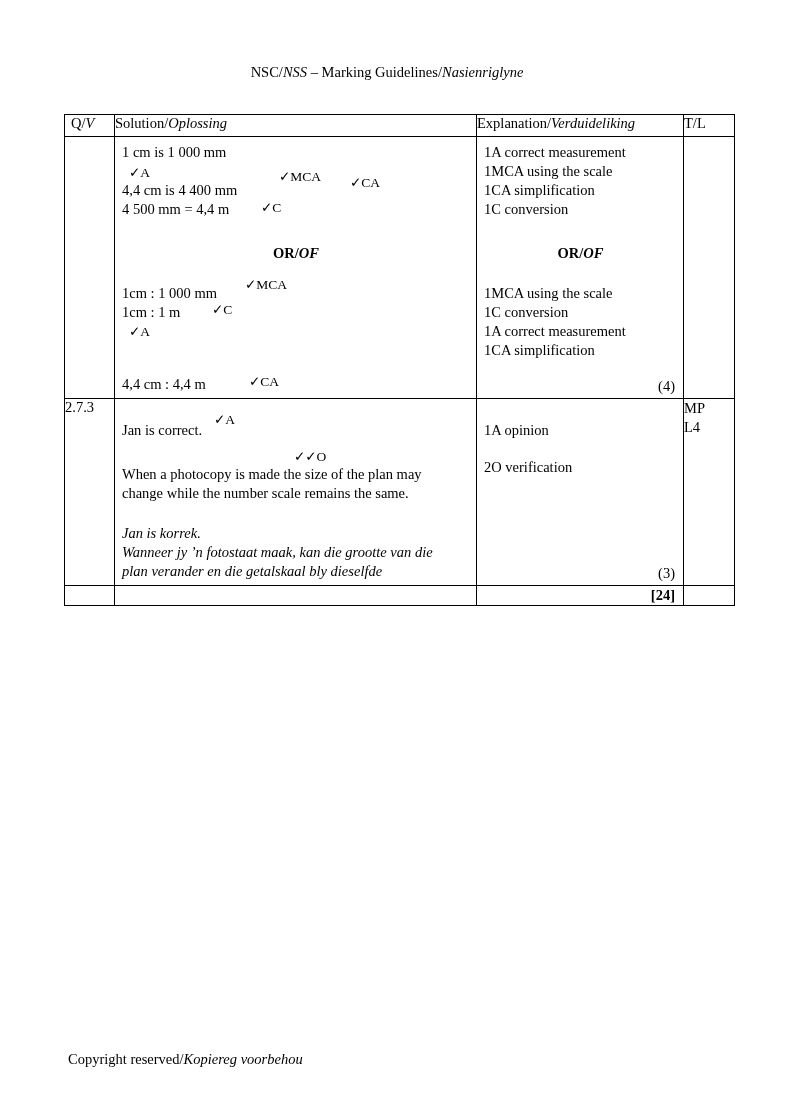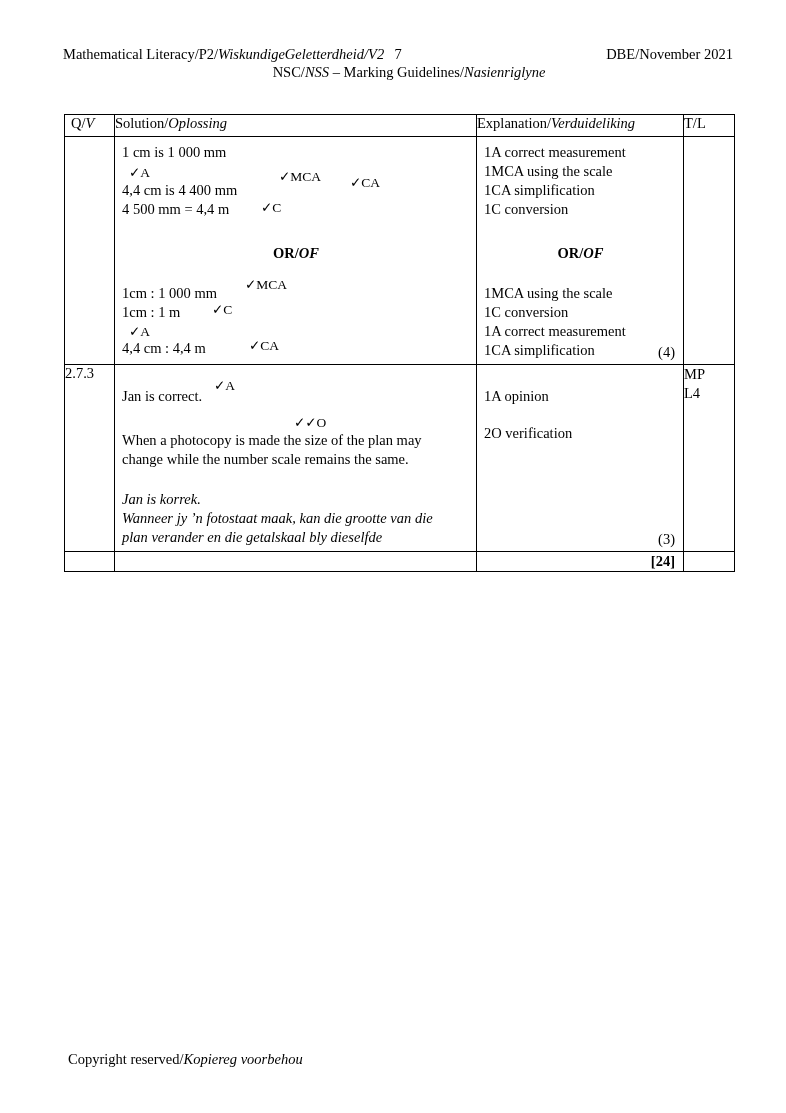--- a/index.html
+++ b/index.html
@@ -32,21 +32,21 @@
     font-size: 14.5px;
     line-height: 18px;
     white-space: nowrap;
   }
   .hdr-left  { position:absolute; left:0;     top:0; }
   .hdr-mid   { position:absolute; left:0; top:0; width:670px; text-align:center; }
   .hdr-right { position:absolute; right:0;    top:0; }
 
   .hdr-line2 {
     position: absolute;
-    left: 74px; top: 63px;
+    left: 52px; top: 63px;
     width: 670px;
     text-align: center;
     font-size: 14.5px;
     line-height: 18px;
     white-space: nowrap;
   }
 
   .it { font-style: italic; }
 
   
@@ -130,25 +130,20 @@
     white-space: nowrap;
   }
   .ft-left  { position: absolute; left: 5px; top: 0; }
   .ft-right { position: absolute; right: 38px; top: 0; }
 </style>
 </head>
 <body>
 
 <div class="page">
 
-  <div class="hdr-line1">
-    <span class="hdr-left"><span>Mathematical Literacy/P2/</span><span class="it">WiskundigeGeletterdheid/V2</span></span>
-    <span class="hdr-mid">7</span>
-    <span class="hdr-right">DBE/November 2021</span>
-  </div>
 
   <div class="hdr-line2"><span>NSC/</span><span class="it">NSS</span><span> – Marking Guidelines/</span><span class="it">Nasienriglyne</span></div>
 
   <table class="tbl">
     <colgroup>
       <col class="c-qv">
         <col class="c-sol">
         <col class="c-exp">
         <col class="c-tl">
     </colgroup>
@@ -194,21 +189,21 @@
 
             <div class="ln" style="position:relative;">
               <span>1cm : 1 m</span>
               <span class="sup-tick" style="left:90px; top:0px;">✓C</span>
             </div>
 
             <div style="position:relative; height:17px;">
               <span class="sup-tick" style="left:7px; top:3px;">✓A</span>
             </div>
 
-            <div class="ln" style="position:relative;">
+            <div class="ln" style="position:relative;margin-top:36px;">
               <span>4,4 cm : 4,4 m</span>
               <span class="sup-tick" style="left:127px; top:0px;">✓CA</span>
             </div>
 
           </div>
         </td>
 
         <td class="exp1">
           <div class="cellpad">
             <div class="ln">1A correct measurement</div>

